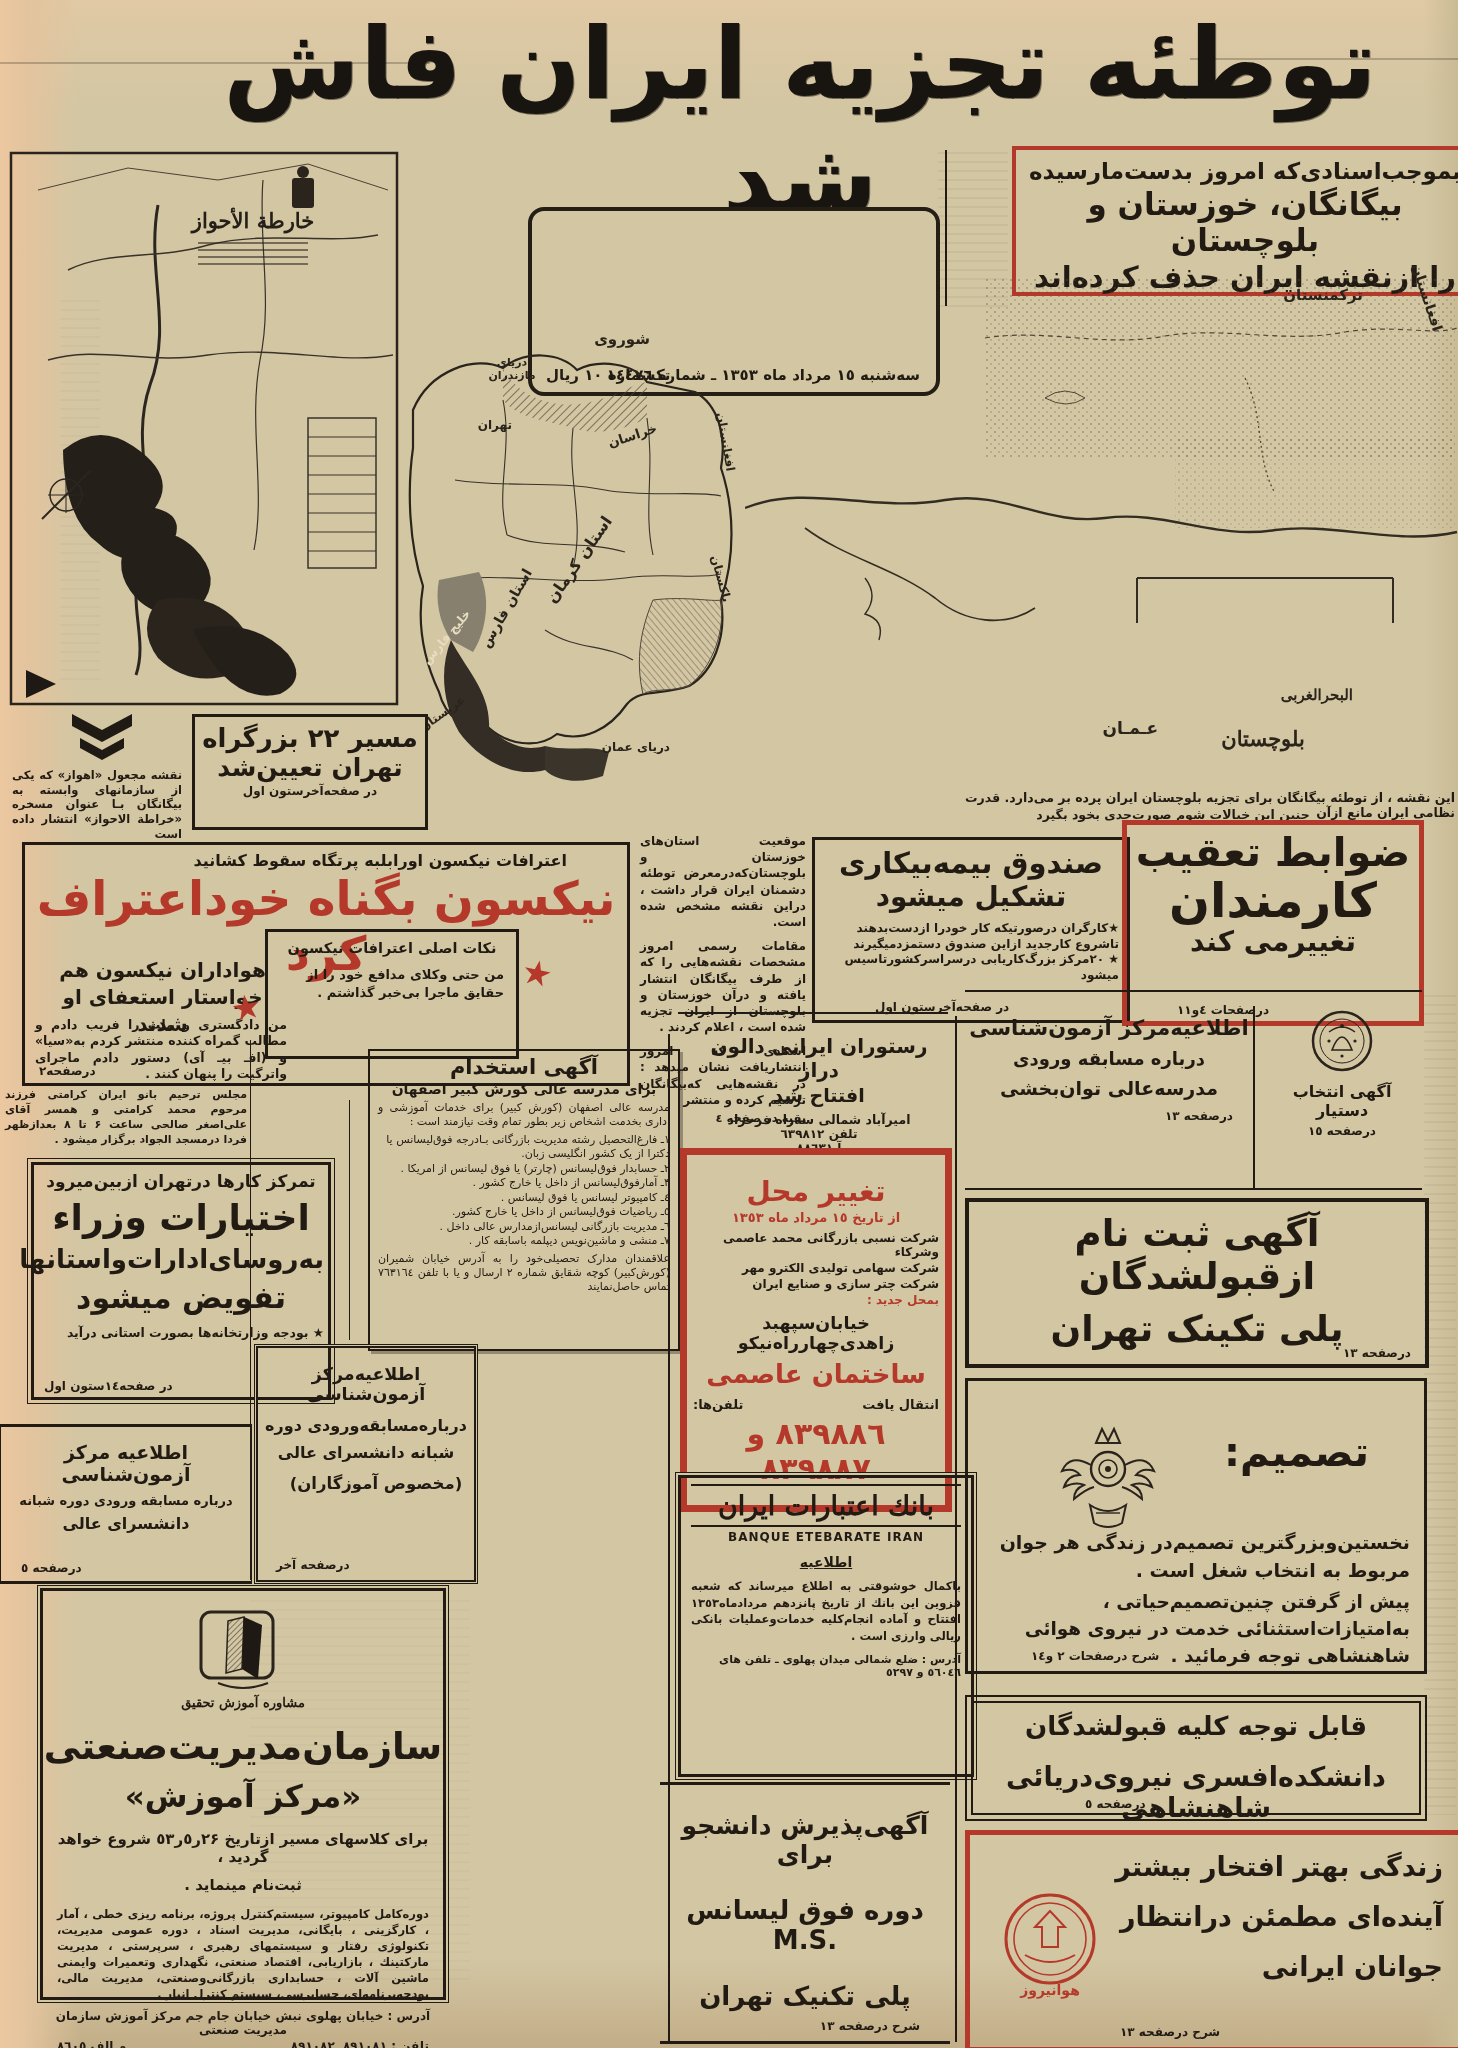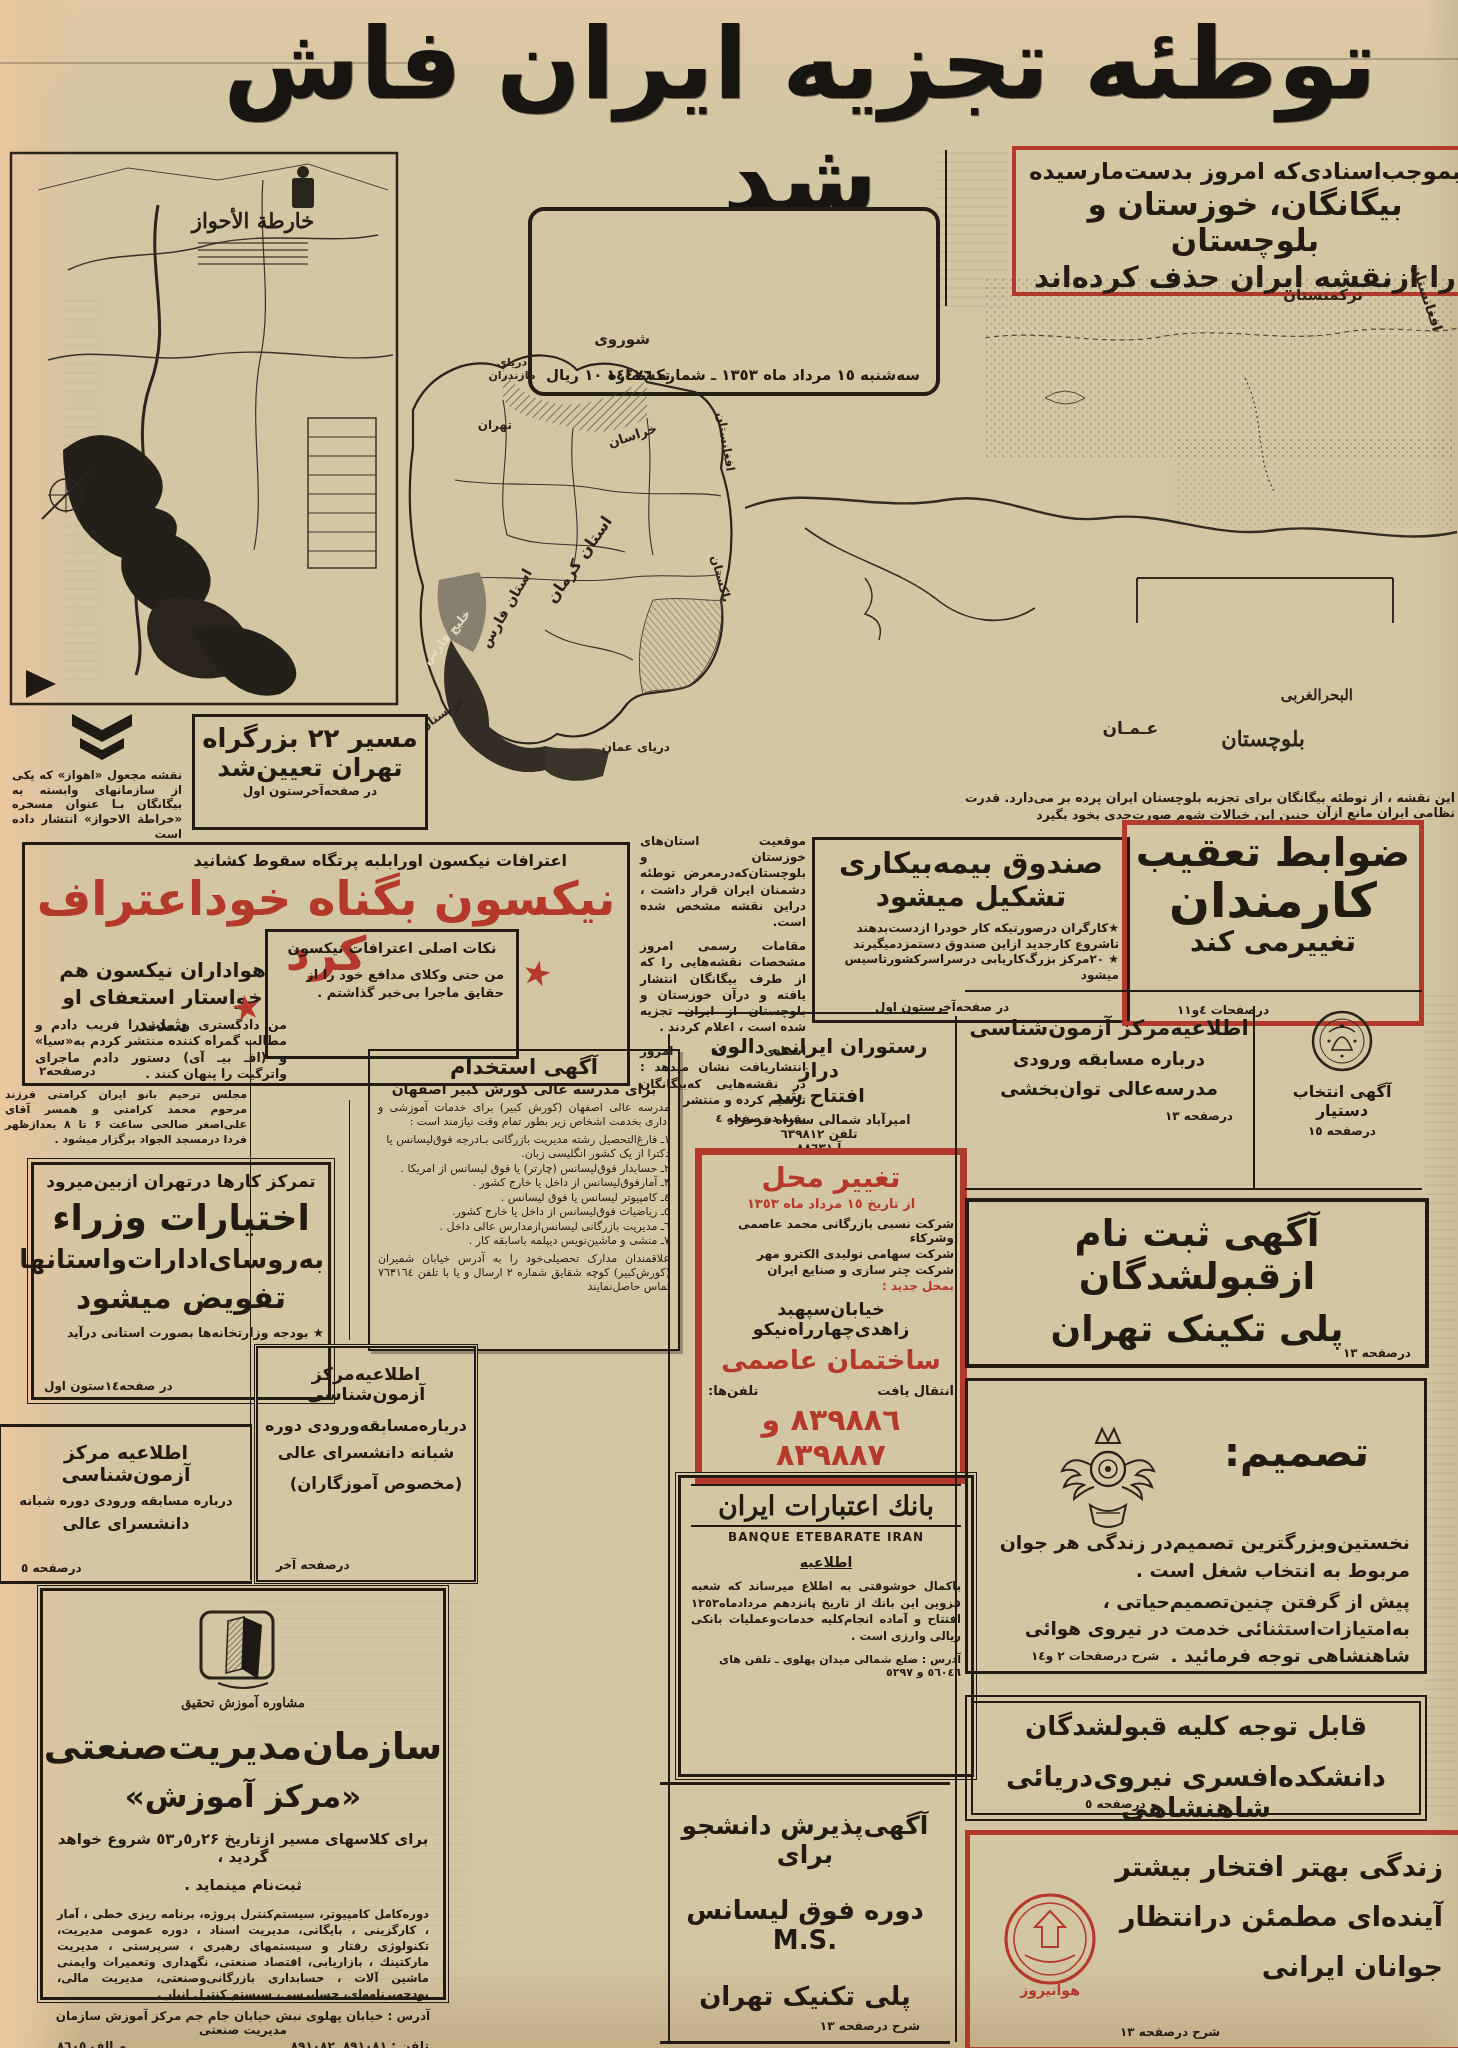--- a/index.html
+++ b/index.html
@@ -256,21 +256,21 @@
   </div>
 
   <div class="abs c" style="left:690px;top:1034px;width:258px;">
     <div class="b" style="font-size:20px;">رستوران ایرانی دالون دراز</div>
     <div class="b" style="font-size:19px;margin-top:2px;">افتتاح شد</div>
     <div class="b" style="font-size:12.5px;margin-top:6px;">امیرآباد شمالی سه‌راه فرحزاد</div>
     <div class="b" style="font-size:12px;">تلفن ٦٣٩٨١٢</div>
     <div class="b" style="font-size:12px;">آـ٨٨٦٣١</div>
   </div>
 
-  <div class="abs" style="left:695px;top:1148px;width:246px;height:314px;border:7px solid var(--red);padding:4px 6px;">
+  <div class="abs" style="left:680px;top:1148px;width:246px;height:314px;border:7px solid var(--red);padding:18px 6px;">
     <div class="b c red" style="font-size:28px;margin-top:2px;">تغییر محل</div>
     <div class="b c red" style="font-size:13px;margin-top:2px;">از تاریخ ١٥ مرداد ماه ١٣٥٣</div>
     <div class="b r" style="font-size:12px;margin-top:6px;">شرکت نسبی بازرگانی محمد عاصمی وشرکاء</div>
     <div class="b r" style="font-size:12px;margin-top:2px;">شرکت سهامی تولیدی الکترو مهر</div>
     <div class="b r" style="font-size:12px;margin-top:2px;">شرکت چتر سازی و صنایع ایران</div>
     <div class="b red" style="font-size:12px;margin-top:2px;">بمحل جدید :</div>
     <div class="b c" style="font-size:17.5px;margin-top:6px;">خیابان‌سپهبد زاهدی‌چهارراه‌نیکو</div>
     <div class="b c red" style="font-size:26px;margin-top:6px;">ساختمان عاصمی</div>
     <div style="display:flex;justify-content:space-between;margin-top:8px;">
       <span class="b" style="font-size:13px;">انتقال یافت</span>

